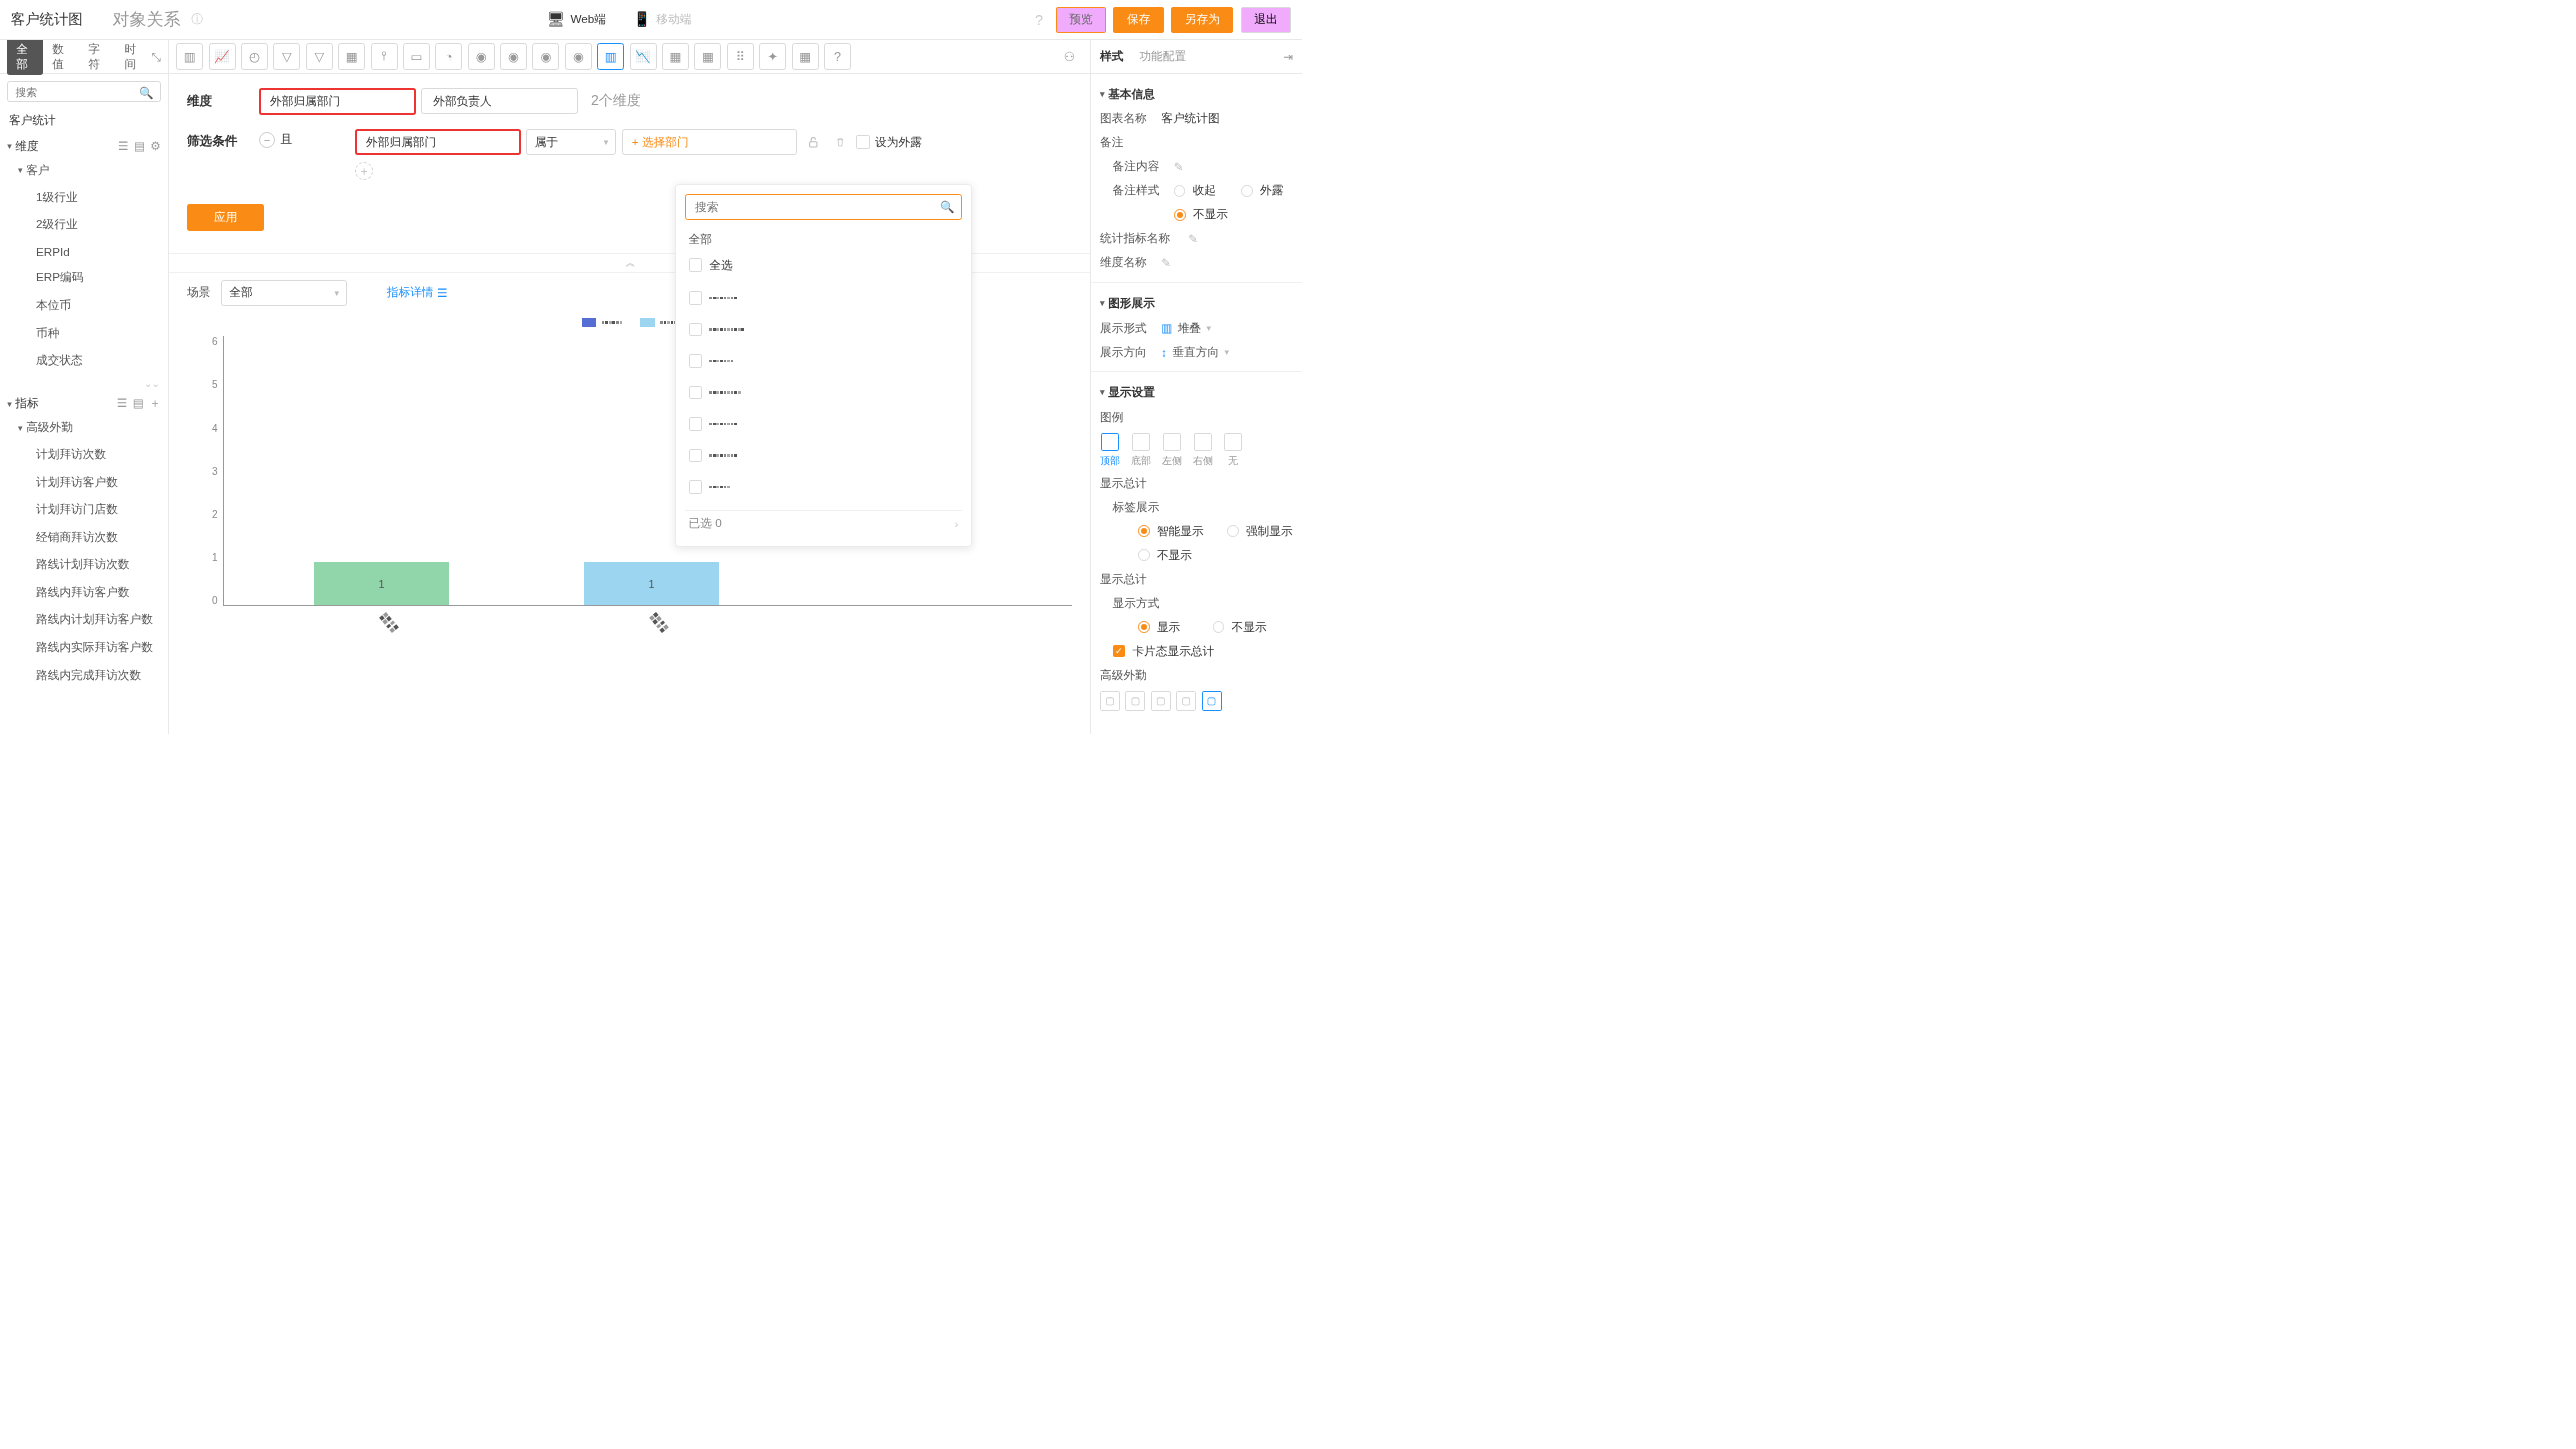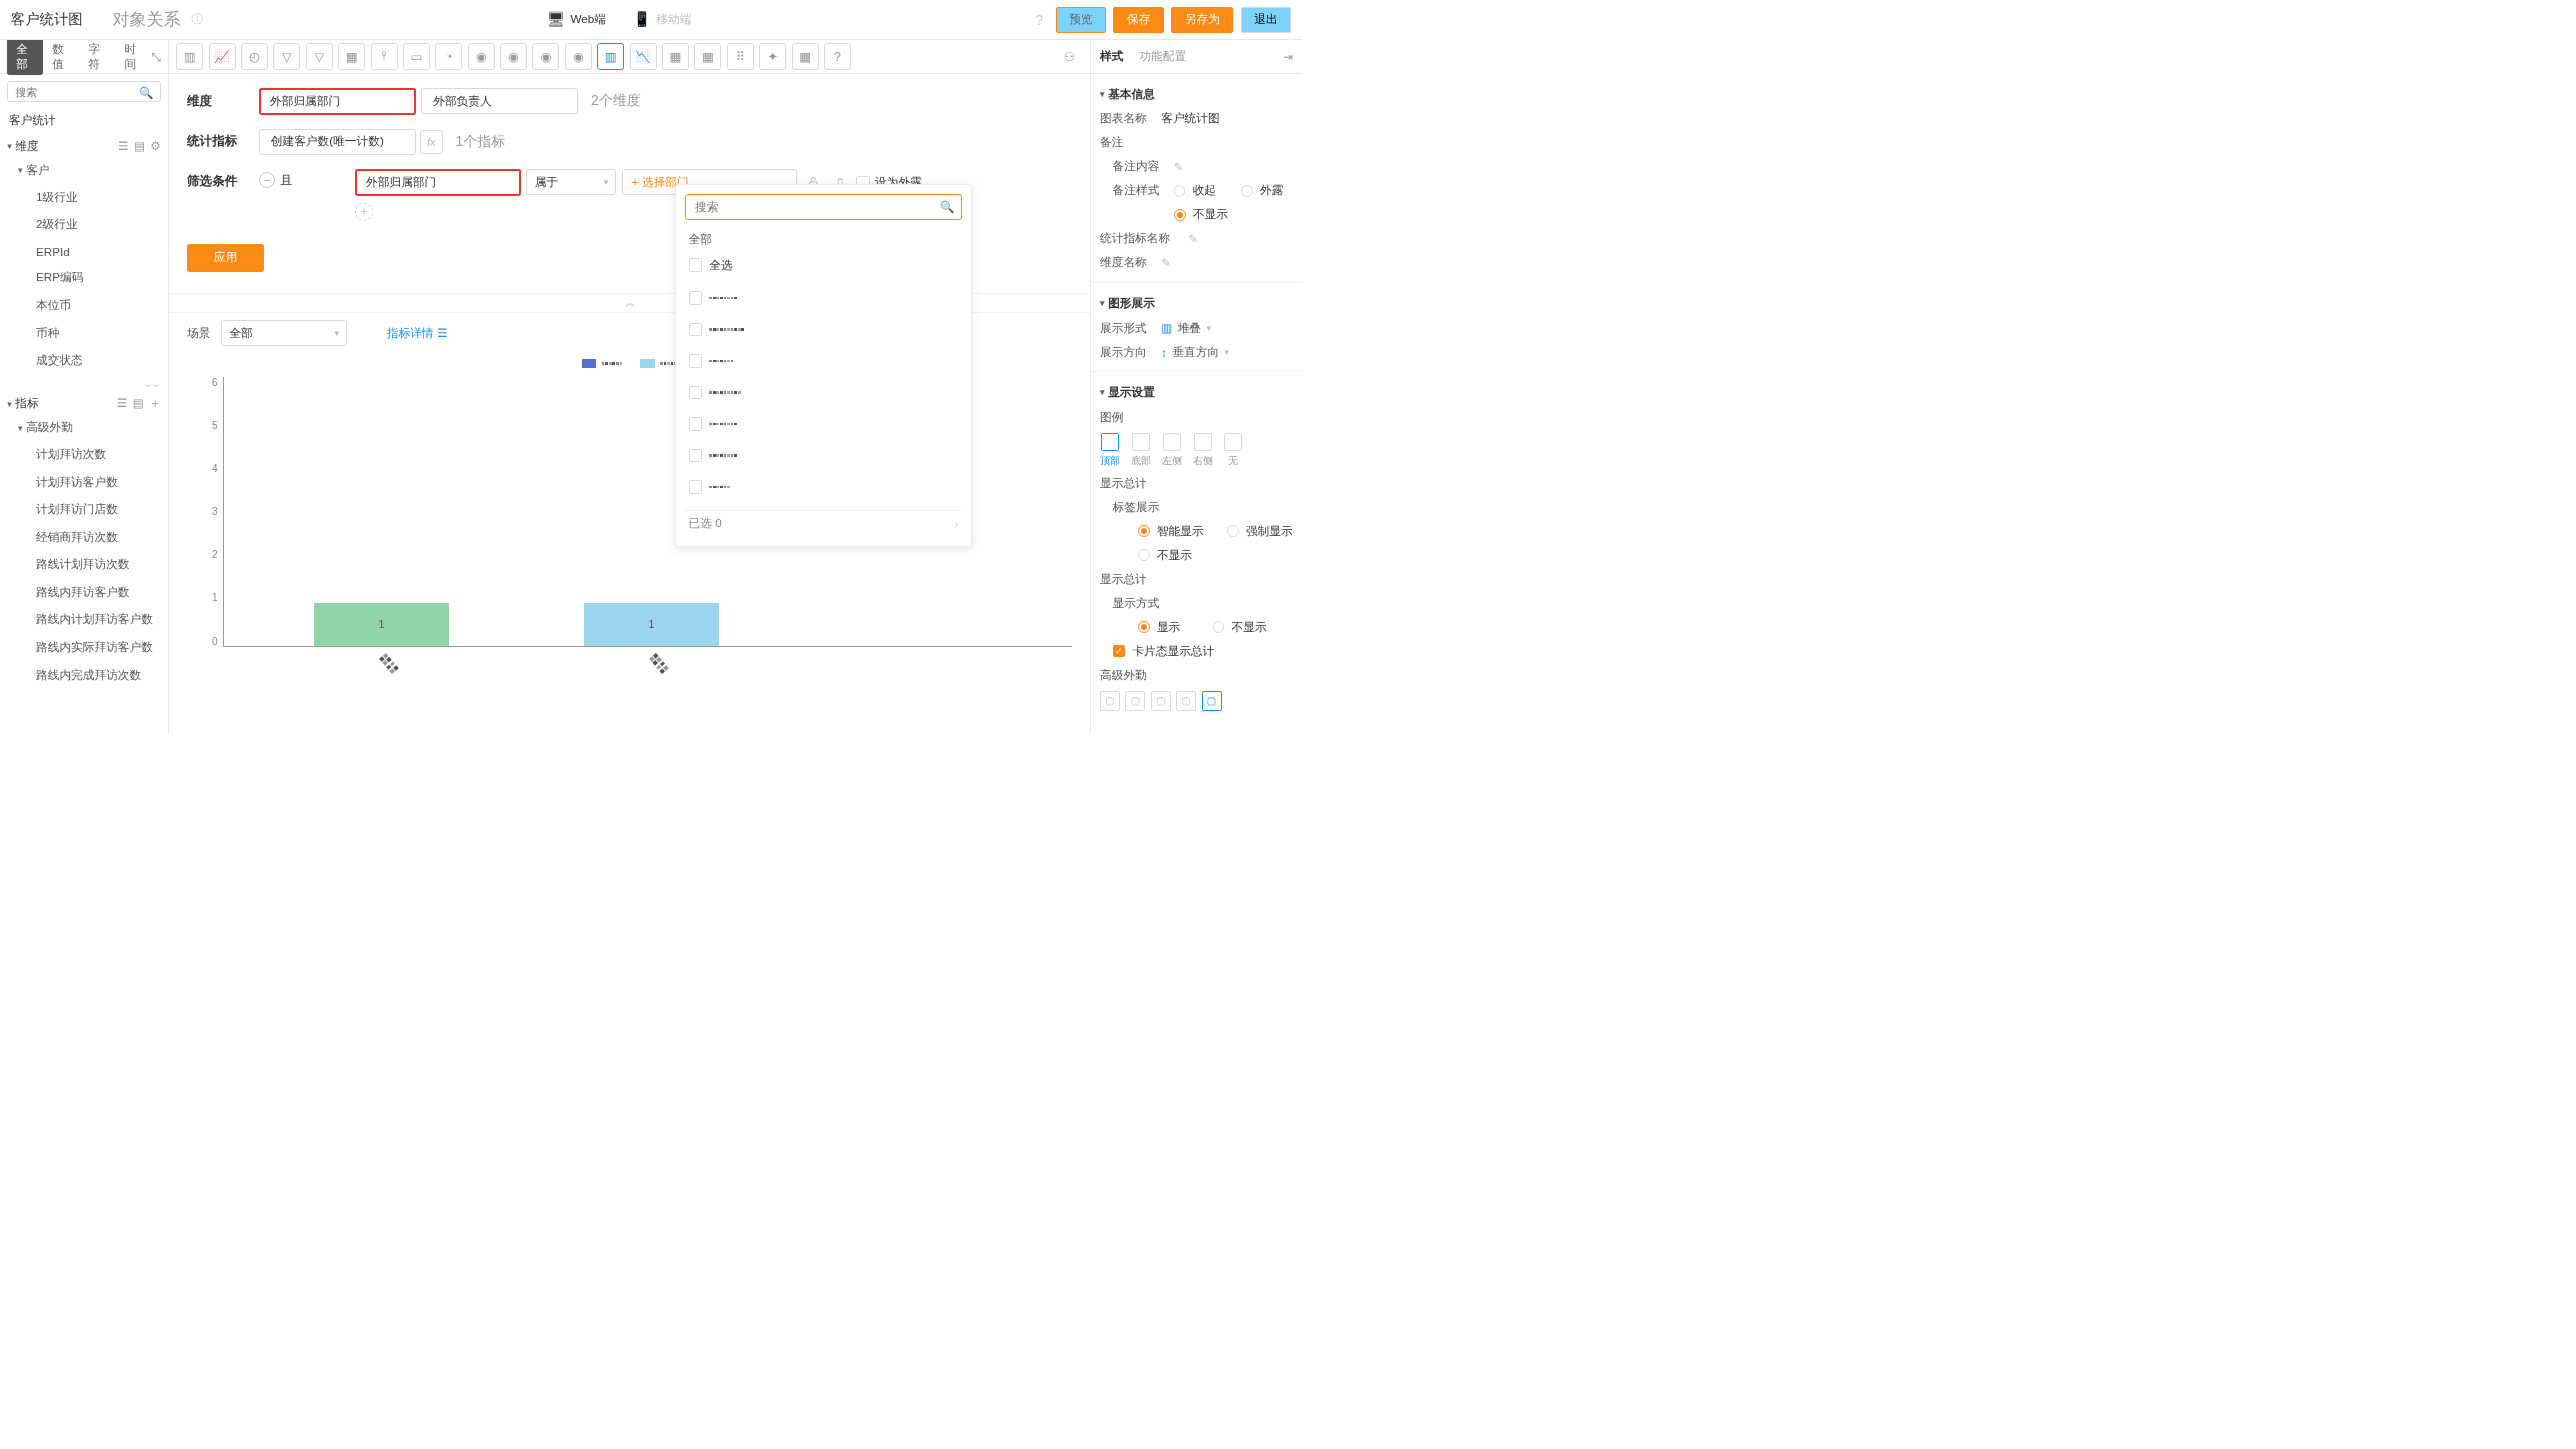--- a/index.html
+++ b/index.html
@@ -24,21 +24,21 @@
     }
     .top-left { display: flex; align-items: center; gap: 7.2px; }
     .top-title { font-size: 14.4px; font-weight: 500; margin-right: 3.6px; }
     .top-subtitle { color: #999; font-size: 17px; margin-left: 19px; }
     .top-help-icon { color: #ccc; margin-left: 3.6px; }
     .top-center { display: flex; align-items: center; gap: 27px; }
     .device-tab { display: flex; align-items: center; gap: 5.4px; color: #666; cursor: pointer; }
     .device-tab.active { color: #333; }
     .device-tab .icon { font-size: 14.4px; }
     .top-right { display: flex; align-items: center; gap: 7.2px; }
-    .btn { padding: 4.5px 12.6px; border: 0.9px solid #d9d9d9; border-radius: 1.8px; cursor: pointer; background: #7dd3fc; font-size: 11.7px; }
+    .btn { padding: 4.5px 12.6px; border: 0.9px solid #d9d9d9; border-radius: 1.8px; cursor: pointer; background: #f0abfc; font-size: 11.7px; }
     .btn-primary { background: #fa8c16; color: #fff; border-color: #fa8c16; }
     .btn-default-border { border-color: #fa8c16; color: #666; }
     .help-circle { color: #ccc; font-size: 14.4px; margin-right: 5.4px; }
     
     
     .main-container { display: flex; height: calc(100% - 40px); }
     
     
     .left-panel { width: 169px; border-right: 0.9px solid #e8e8e8; display: flex; flex-direction: column; overflow: hidden; }
     .left-tabs { height: 34px; display: flex; align-items: center; border-bottom: 0.9px solid #e8e8e8; padding: 0 7.2px; }
@@ -325,26 +325,20 @@
     </div>
 
     <div class="config-area">
       <div class="config-row">
         <div class="config-label">维度</div>
         <div class="pill pill-hl">外部归属部门</div>
         <div class="pill" style="margin-left:5.4px;">外部负责人</div>
         <div class="config-hint">2个维度</div>
       </div>
 
-      <div class="config-row">
-        <div class="config-label">统计指标</div>
-        <div class="pill">创建客户数(唯一计数)</div>
-        <div class="fx-icon">fx</div>
-        <div class="config-hint">1个指标</div>
-      </div>
 
       <div class="config-row filter-row">
         <div class="config-label" style="padding-top:3.6px;">筛选条件</div>
         <div class="filter-and-block">
           <span class="minus-circle">−</span>
           <span>且</span>
         </div>
         <div class="filter-content">
           <div class="filter-line">
             <div class="pill pill-hl-narrow">外部归属部门</div>

